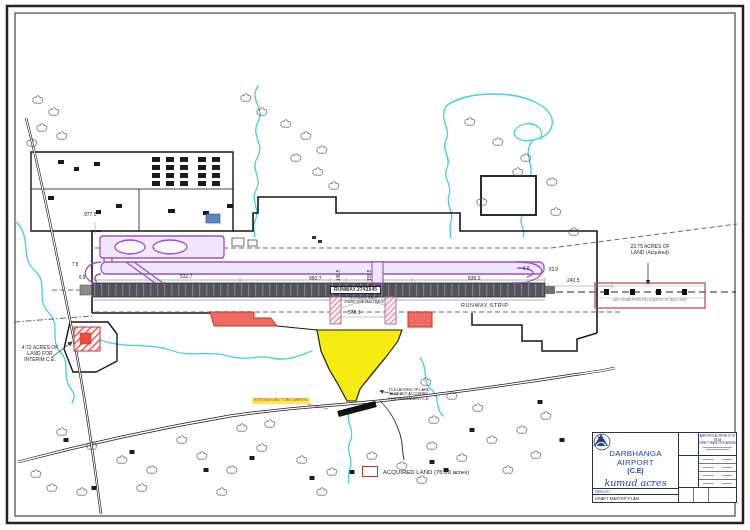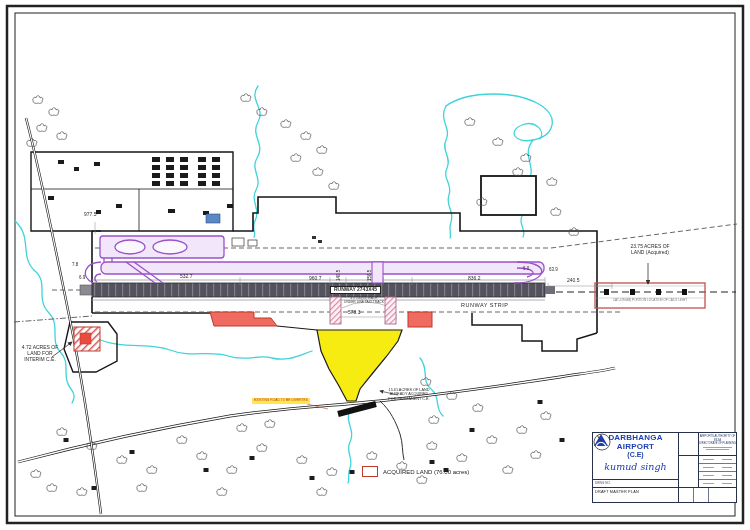--- a/index.html
+++ b/index.html
@@ -12,21 +12,21 @@
   .v{transform:rotate(-90deg);transform-origin:left top;}
   .rwbox{border:0.8px solid #222;background:#fff;padding:0 3px;font-weight:bold;}
   .legend{position:absolute;left:362px;top:466px;display:flex;align-items:center;}
   .legend .sw{width:14px;height:9px;border:1.4px solid #c0392b;background:#fff;}
   .legend .lt{font-size:6px;margin-left:5px;color:#222;}
   
   .tblock{position:absolute;left:592px;top:432px;width:145px;height:71px;
           border:1.3px solid #27324a;background:#fff;display:flex;box-sizing:border-box;}
   .tb-left{width:86px;border-right:1px solid #27324a;display:flex;flex-direction:column;
            text-align:center;box-sizing:border-box;}
-  .tb-name{font-size:8px;font-weight:bold;color:#1d3fb0;letter-spacing:.2px;margin-top:0;}
+  .tb-name{font-size:8px;font-weight:normal;color:#1d3fb0;letter-spacing:.2px;margin-top:16px;}
   .tb-sub{font-size:7px;font-weight:bold;color:#1d3fb0;}
   .tb-sig{font-size:9.5px;color:#1d3fb0;font-family:"DejaVu Serif",serif;
           font-style:italic;margin-top:3px;}
   .tb-row1{border-top:1px solid #27324a;margin-top:auto;height:6px;font-size:3px;
            color:#44506e;text-align:left;padding:1px 0 0 2px;}
   .tb-row2{border-top:1px solid #27324a;height:12px;font-size:3.8px;color:#222;
            text-align:left;padding:2px 0 0 2px;letter-spacing:.2px;}
   .tb-right{flex:1;display:flex;flex-direction:column;box-sizing:border-box;}
   .tb-rtop{height:22px;display:flex;}
   .tb-logo{width:19px;display:flex;align-items:center;justify-content:center;}
@@ -335,21 +335,21 @@
 
 <div class="legend">
   <div class="sw"></div>
   <div class="lt">ACQUIRED LAND (76.00 acres)</div>
 </div>
 
 <div class="tblock">
   <div class="tb-left">
     <div class="tb-name">DARBHANGA  AIRPORT</div>
     <div class="tb-sub">(C.E)</div>
-    <div class="tb-sig">kumud singh</div>
+    <div class="tb-sig">kumud acres</div>
     <div class="tb-row1">DRWG NO.</div>
     <div class="tb-row2">DRAFT MASTER PLAN</div>
   </div>
   <div class="tb-right">
     <div class="tb-rtop">
       <div class="tb-logo">
         <svg width="16" height="14" viewBox="0 0 16 14">
           <path d="M8,1 L15,13 H1 Z" fill="#1d3fb0"></path>
           <path d="M3,13 C6,8 10,8 13,13" stroke="#fff" stroke-width="1.2" fill="none"></path>
         </svg>

